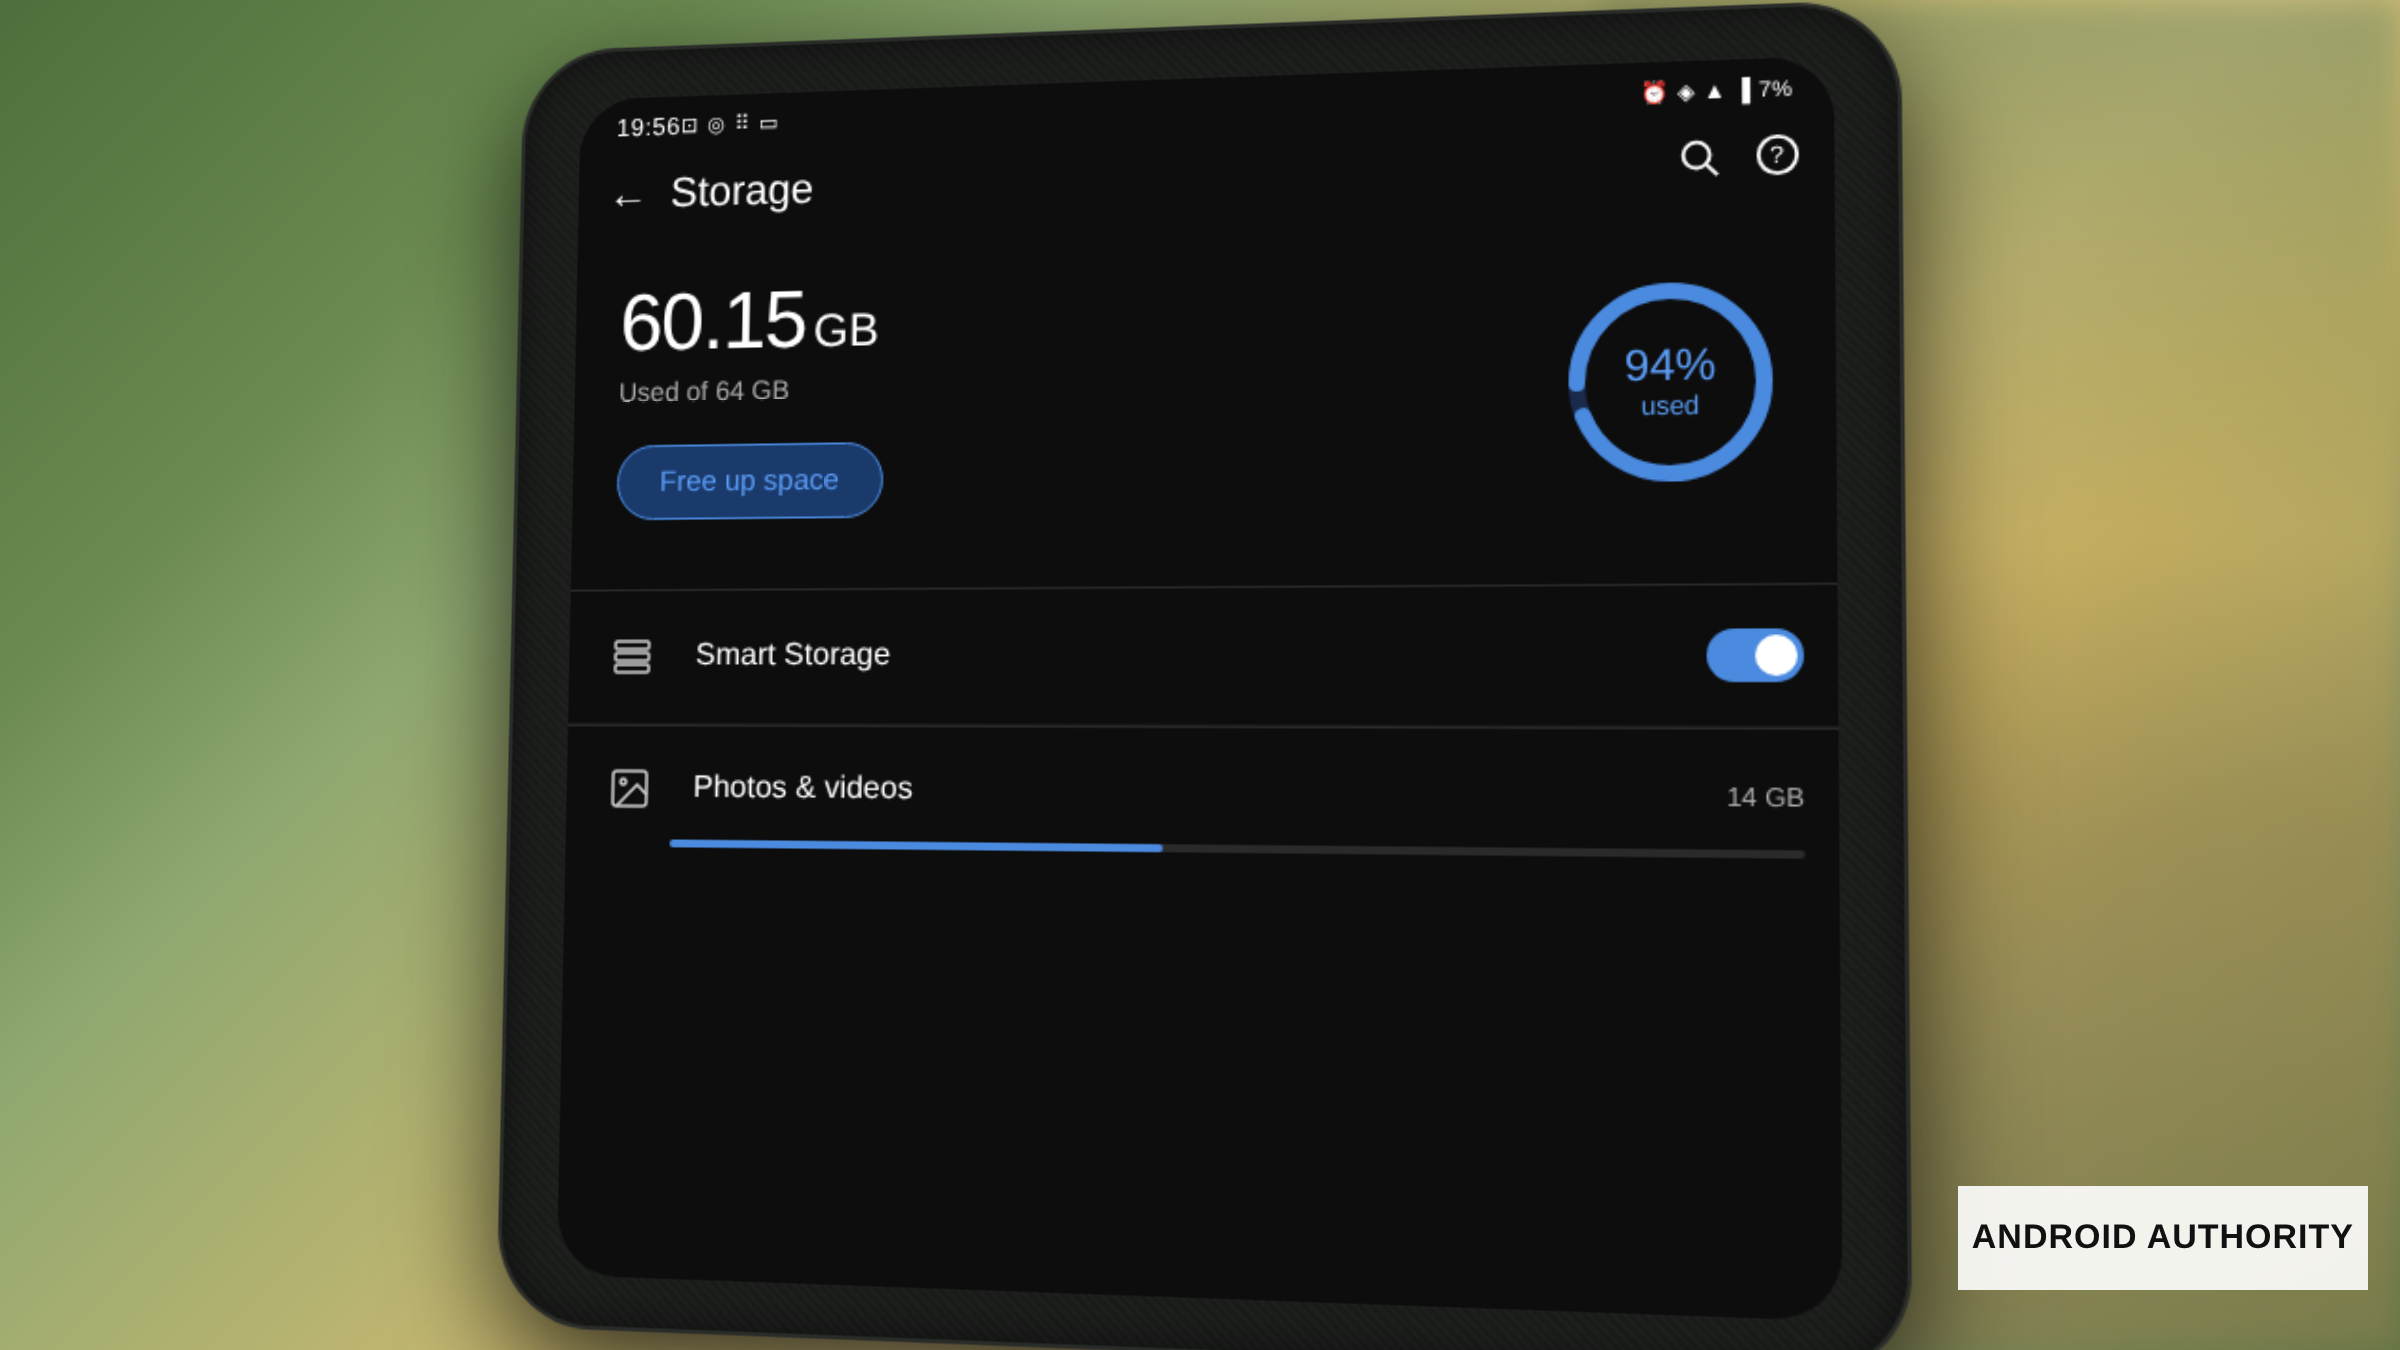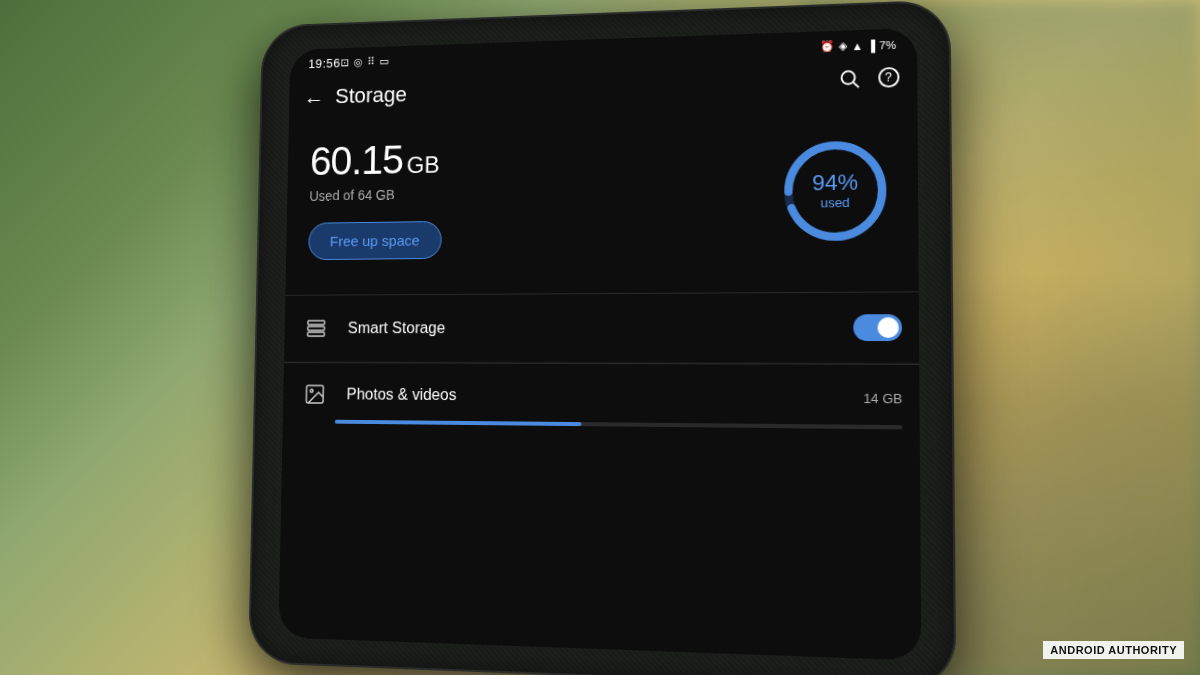--- a/index.html
+++ b/index.html
@@ -299,27 +299,27 @@
     .progress-bar-fill {
       height: 100%;
       background: #4a8adf;
       border-radius: 2px;
       width: 45%;
     }
 
     
     .watermark {
       position: absolute;
-      bottom: 16px;
+      bottom: 30px;
       right: 16px;
       background: rgba(255,255,255,0.9);
       color: #111;
-      font-size: 11px;
+      font-size: 17px;
       font-weight: 700;
-      padding: 3px 7px;
+      padding: 16px 7px;
       letter-spacing: 0.5px;
       font-family: Arial, sans-serif;
     }
 
     
     .phone-perspective {
       position: absolute;
       left: 240px;
       top: 10px;
       width: 700px;

